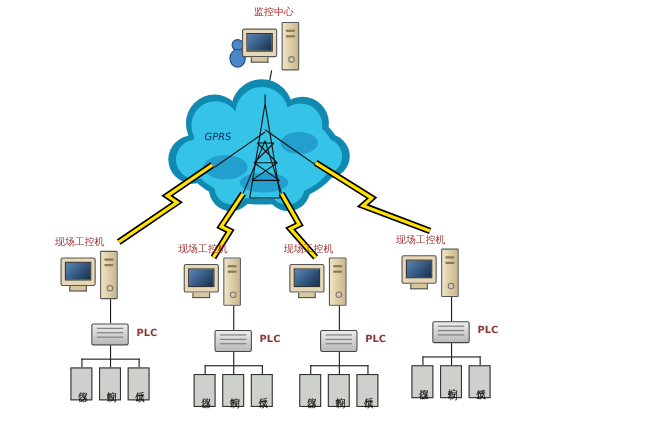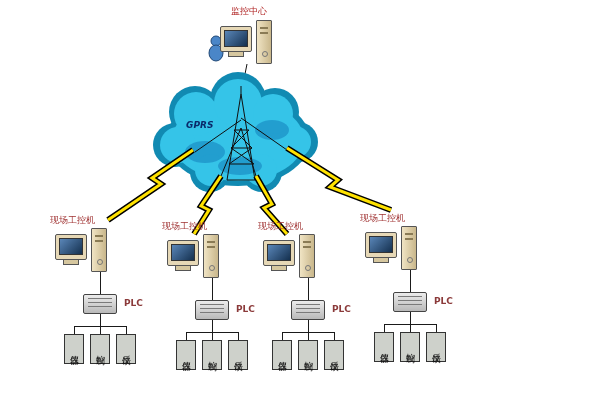--- a/index.html
+++ b/index.html
@@ -44,21 +44,21 @@
                font-size:9px; font-weight:bold; }
 
   .dev { position:absolute; width:20px; height:30px; background:#ced1cb;
          border:1px solid #333; color:#111; font-size:9px;
          writing-mode:vertical-rl; letter-spacing:1px;
          display:flex; align-items:center; justify-content:center; }
 
   #mc-label  { left:231px; top:5px; color:#b02222; }
   #mc-computer { left:220px; top:20px; }
   #gprs-label { position:absolute; left:186px; top:120px; color:#0a2a6a;
-                font-size:9px; font-weight:bold; font-style:italic; }
+                font-size:9px; font-weight:normal; font-style:italic; }
 </style>
 </head>
 <body>
 
 <svg class="layer" width="600" height="400" viewBox="0 0 600 400">
 
   <line x1="247" y1="64" x2="241" y2="94" stroke="#111" stroke-width="1"></line>
 
   <g>
     <g fill="#118ab2">

